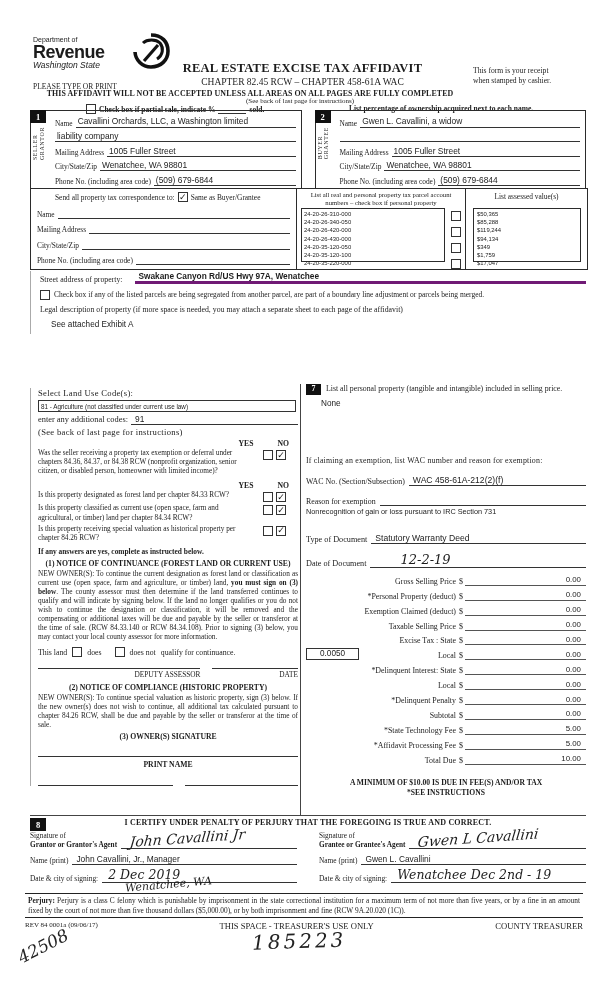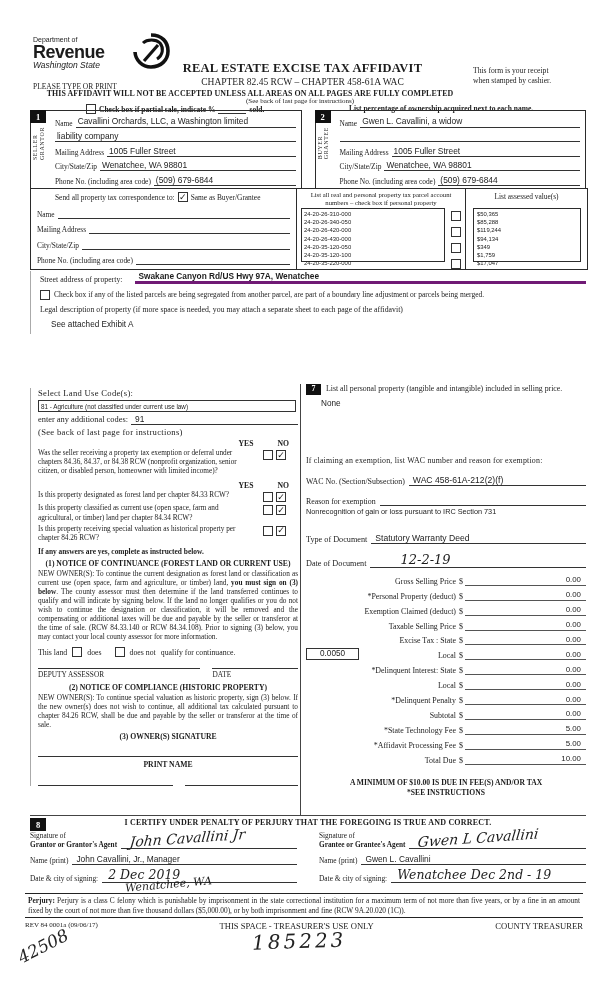--- a/index.html
+++ b/index.html
@@ -58,21 +58,21 @@
   .qtxt{width:212px;font-size:7.25px;line-height:1.26;}
   .qboxes{flex:1;display:flex;justify-content:space-between;padding:1px 12px 0 13px;align-items:flex-start;}
   .ifyes{font-size:7.4px;font-weight:bold;margin:4px 0 3px 0;}
   .ntitle{text-align:center;font-weight:bold;font-size:7.7px;margin:2px 0 1px 0;}
   .nbody{font-size:7.3px;line-height:1.24;text-align:justify;}
   .thisland{display:flex;align-items:center;gap:5px;font-size:7.8px;margin:6px 0 7px 0;}
   .pairlines{display:flex;gap:12px;margin-top:9px;}
   .pairlines .ln{border-bottom:1px solid #333;height:2px;}
   .ln1{flex:1.9;}.ln2{flex:1;}
   .pairlabels{display:flex;gap:12px;font-size:7.3px;margin-top:1px;}
-  .pairlabels span{text-align:left;font-family:Liberation Serif, serif;}
+  .pairlabels span{text-align:right;font-family:Liberation Serif, serif;}
   .fullline{border-bottom:1px solid #333;height:2px;margin-top:13px;}
   .cap{font-size:7.7px;font-weight:bold;text-align:center;margin-top:3px;}
   
   .rightcol{position:absolute;top:384px;left:306px;width:280px;}
   .sec7head{display:flex;gap:5px;font-size:7.8px;line-height:1.3;}
   .badge7{width:15px;height:11px;background:#111;color:#fff;font-size:8px;font-weight:bold;display:flex;align-items:center;justify-content:center;flex:0 0 auto;}
   .none-val{font-size:8.2px;margin:4px 0 0 15px;}
   .exempt-intro{font-size:7.9px;letter-spacing:.2px;margin-top:48px;}
   .inline-field{display:flex;align-items:flex-end;font-size:7.9px;margin-top:10px;}
   .inline-field .lbl{white-space:nowrap;}

